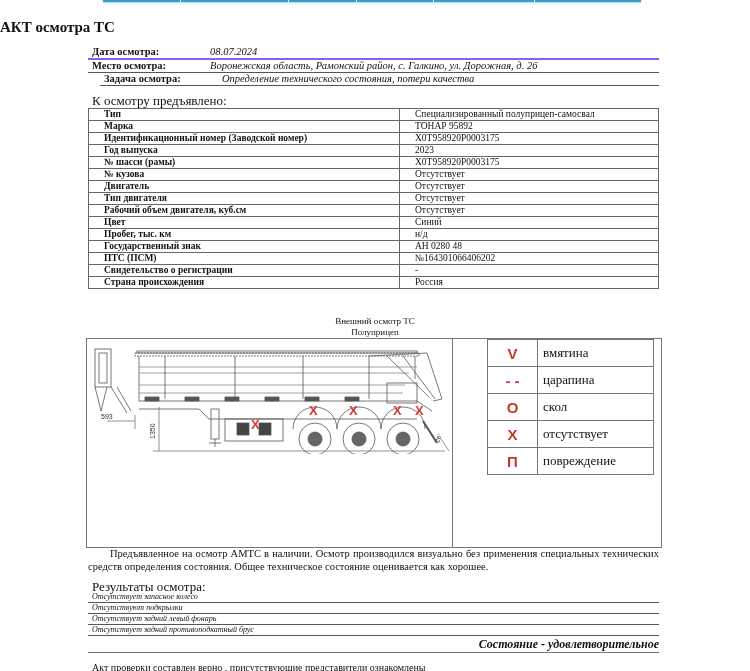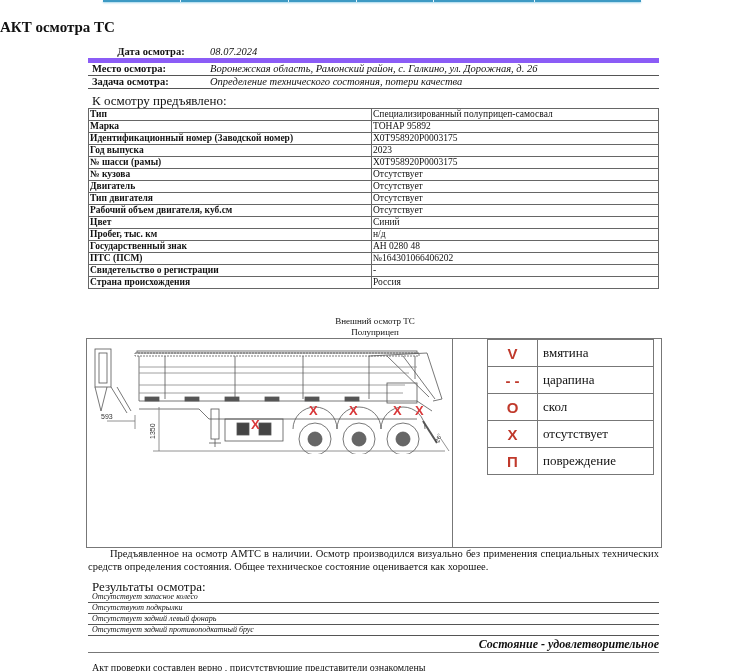--- a/index.html
+++ b/index.html
@@ -9,30 +9,30 @@
   .topbar { position: absolute; left: 103px; top: 0; width: 538px; height: 2px;
             background: #3d9ac4; box-shadow: 0 1px 2px #9fd3ea; }
   .topbar .seg { position: absolute; top: 0; width: 1px; height: 2px; background: #e8f6fc; }
 
   .title { position: absolute; left: 0; width: 750px; top: 19px; text-align: left;
            font-weight: bold; font-size: 15px; }
 
   .meta { position: absolute; left: 88px; width: 571px; top: 46px; }
   .meta .row { display: flex; height: 12px; line-height: 12px; font-size: 10.5px;
                border-bottom: 1px solid #555; }
-  .meta .row:last-child { border-bottom: 1px solid #555; }
-  .meta .row.first { border-bottom: 5px solid #8b5cf6; text-align: center; }
+  .meta .row:last-child { border-bottom: 1px solid #555; margin-left: 12px; }
+  .meta .row.first { border-bottom: 2px solid #8b5cf6; }
   .meta .lbl { width: 118px; font-weight: bold; padding-left: 4px; }
   .meta .val { font-style: italic; }
 
   .section-h { position: absolute; left: 92px; font-weight: normal; font-size: 13px; }
 
   table.spec { position: absolute; left: 88px; top: 108px; width: 571px;
                border-collapse: collapse; font-size: 9.5px; }
-  table.spec td { border: 1px solid #666; height: 11px; line-height: 11px; padding: 0 1px; margin-left: 40px; }
+  table.spec td { border: 1px solid #666; height: 11px; line-height: 11px; padding: 0 15px; margin-left: 40px; }
   table.spec td.k { font-weight: bold; width: 280px; }
 
   .ext-title { position: absolute; left: 250px; width: 250px; top: 316px; text-align: center;
                font-weight: normal; font-size: 9px; line-height: 11px; }
 
   .diagram-box { position: absolute; left: 86px; top: 338px; width: 574px; height: 208px;
                  border: 1px solid #777; }
   .diagram-split { position: absolute; left: 452px; top: 338px; width: 1px; height: 209px; background: #777; }
 
   .trailer { position: absolute; left: 87px; top: 339px; width: 364px; height: 115px; }

